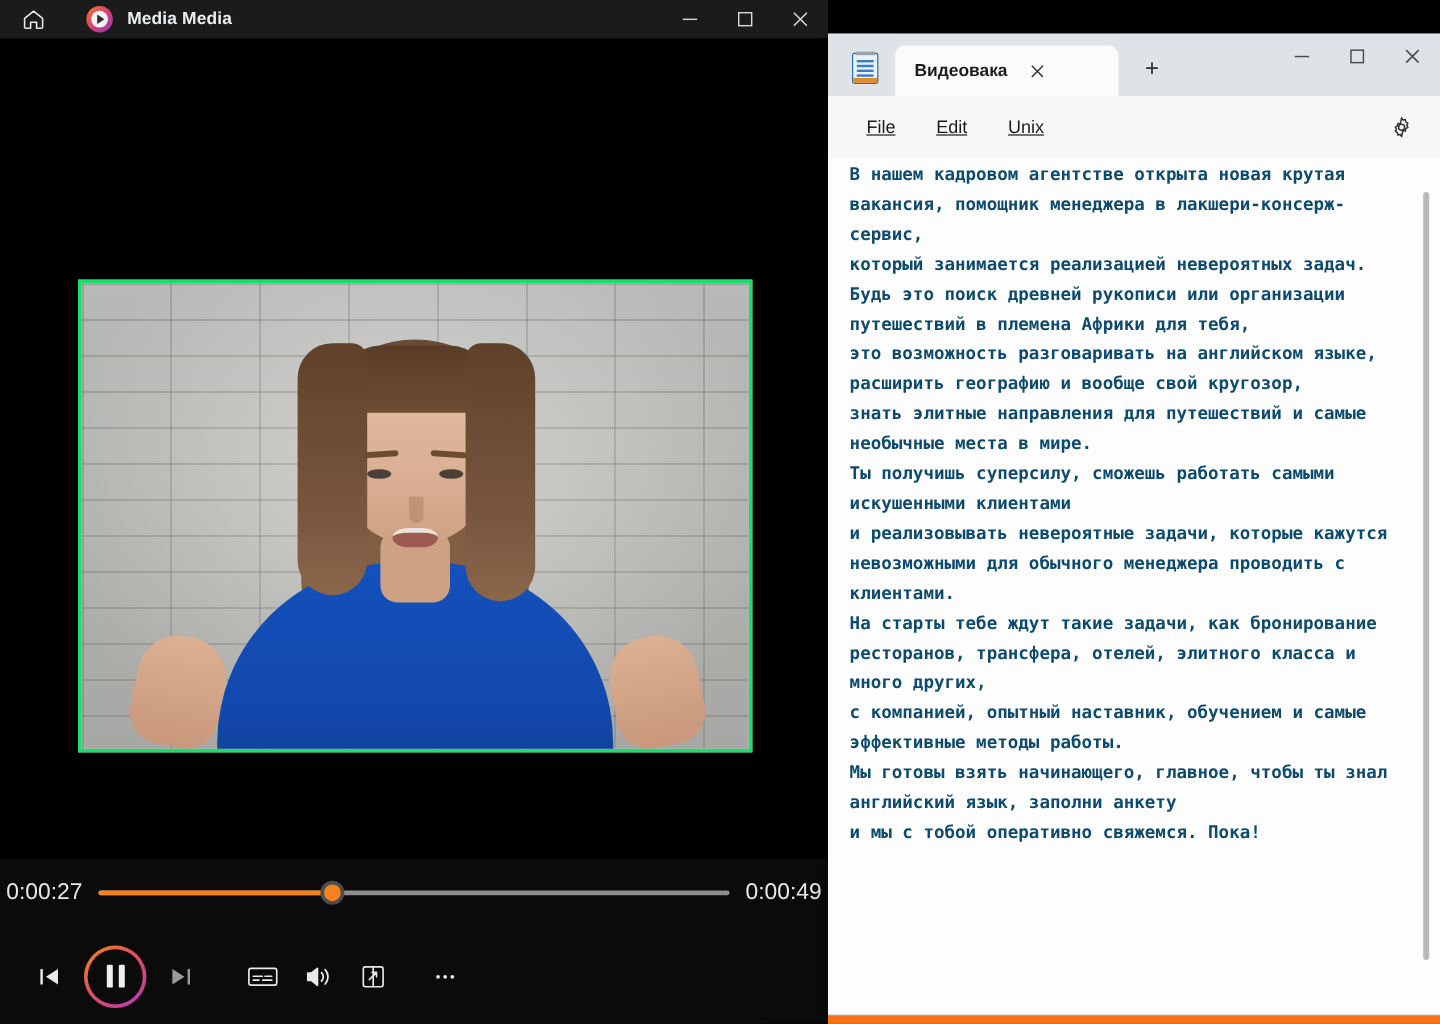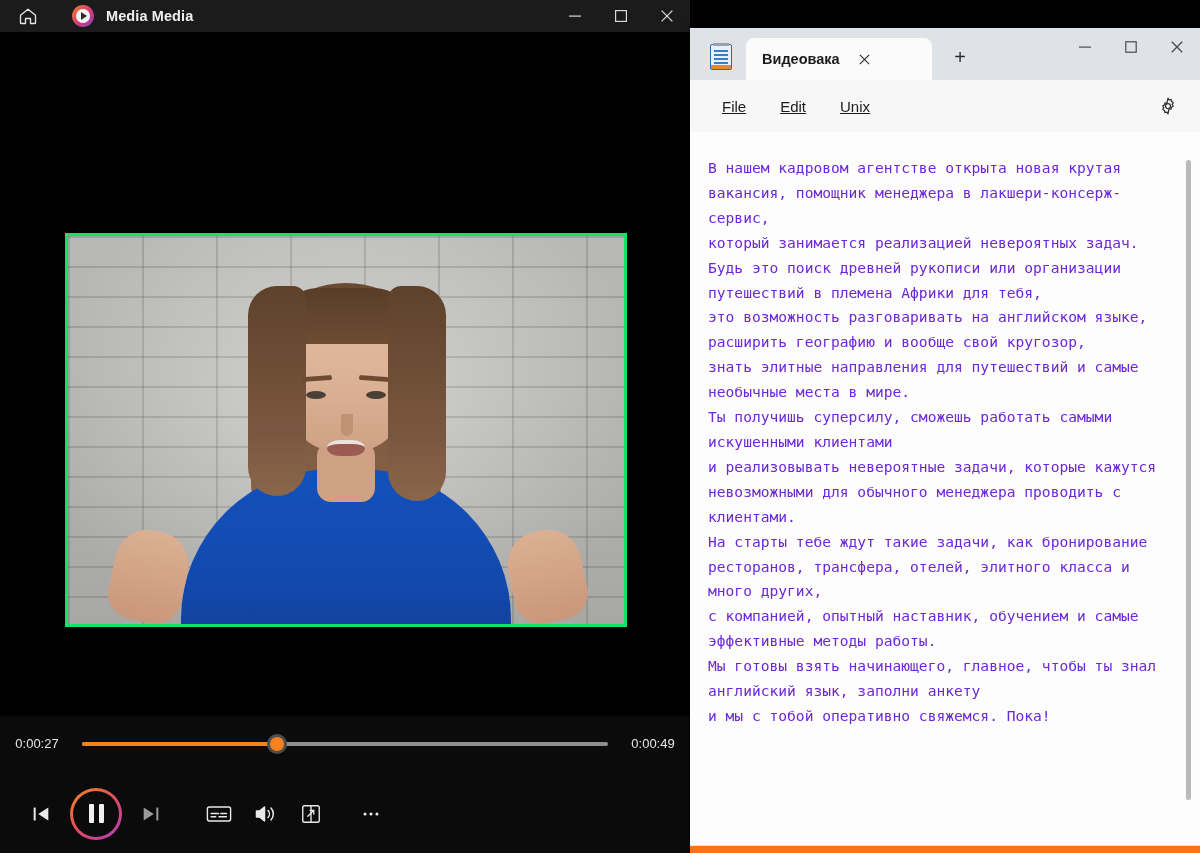--- a/index.html
+++ b/index.html
@@ -140,21 +140,21 @@
   .hand.r{right:40px;transform:rotate(-12deg);}
 
   
   #player-controls{
     position:absolute;left:0;top:716px;width:690px;height:137px;background:#0b0b0b;
   }
   #seekrow{
     position:absolute;left:0;top:0;width:690px;height:55px;display:flex;align-items:center;
   }
   .time{
-    color:#e7e7e7;font-size:13px;width:74px;text-align:center;flex:0 0 auto;
+    color:#e7e7e7;font-size:19px;width:74px;text-align:center;flex:0 0 auto;
   }
   #seekbar-wrap{
     position:relative;flex:1 1 auto;height:22px;margin:0 8px;display:flex;align-items:center;
   }
   #seek-track{
     position:absolute;left:0;right:0;top:50%;height:4px;margin-top:-2px;
     background:#8e8e8e;border-radius:2px;
   }
   #seek-fill{
     position:absolute;left:0;top:50%;height:4px;margin-top:-2px;width:37%;
@@ -242,24 +242,24 @@
   .np-menu:first-of-type{margin-left:18px;}
   #np-gear{
     position:absolute;right:18px;top:50%;transform:translateY(-50%);
     width:28px;height:28px;display:flex;align-items:center;justify-content:center;color:#333;
   }
   #np-editor{
     position:absolute;left:0;top:104px;width:510px;height:714px;background:#fdfdfd;
     overflow:hidden;
   }
   #np-text{
-    position:absolute;left:18px;top:24px;right:28px;
+    position:absolute;left:18px;top:2px;right:28px;
     font-family:"DejaVu Sans Mono", monospace;
-    font-size:14.6px;line-height:24.9px;color:#6d28d9;
-    white-space:pre-wrap;word-break:break-word;
+    font-size:14.6px;line-height:24.9px;color:#0c4a6e;
+    white-space:pre-wrap;word-break:break-word;font-weight:bold;
   }
   #np-scroll{
     position:absolute;right:9px;top:28px;width:5px;height:640px;
     background:#b9b9b9;border-radius:3px;
   }
   #np-statusbar{
     position:absolute;left:0;bottom:0;width:510px;height:35px;background:#f97316;
     border-top:1px solid #e2e5e8;display:flex;align-items:center;
   }
   .np-status{

